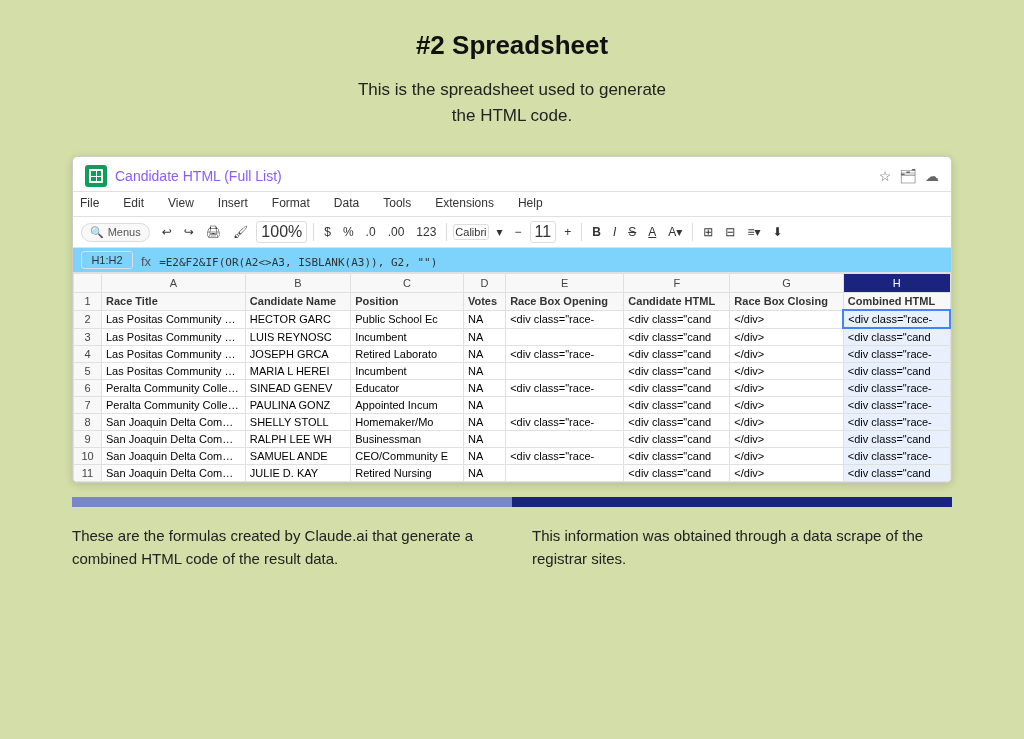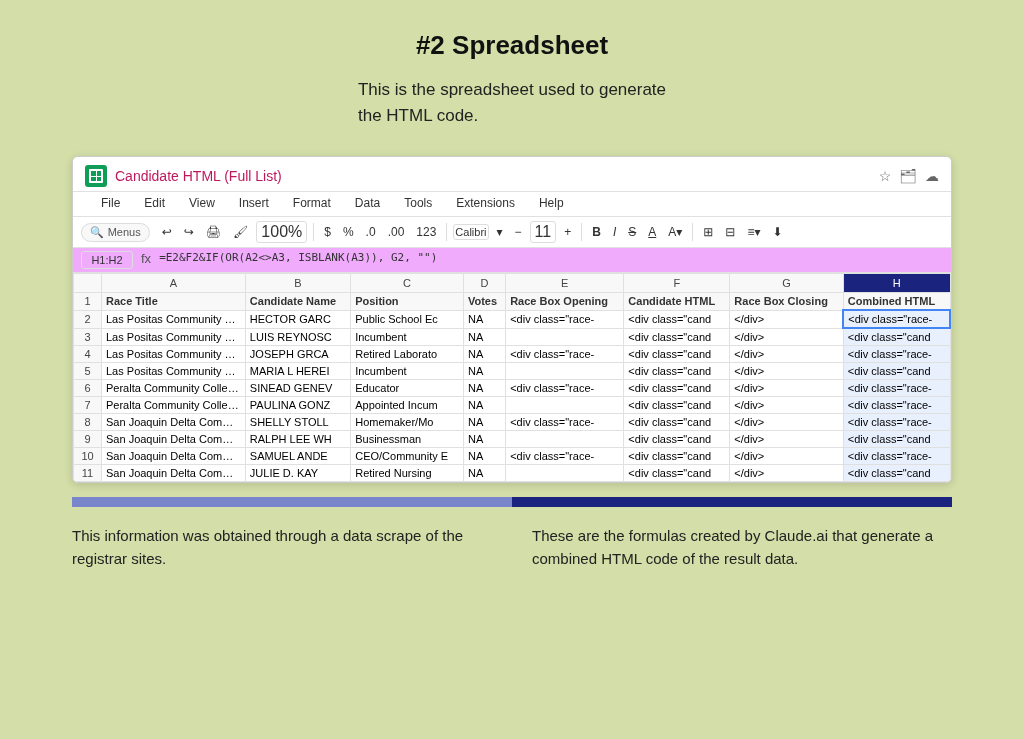--- a/index.html
+++ b/index.html
@@ -18,21 +18,21 @@
       font-size: 26px;
       font-weight: 900;
       color: #111;
       margin-bottom: 16px;
       text-align: center;
     }
 
     .subtitle {
       font-size: 17px;
       color: #222;
-      text-align: left;
+      text-align: center;
       line-height: 1.5;
       margin-bottom: 28px;
     }
 
     
     .spreadsheet-wrapper {
       background: #fff;
       border: 1px solid #ccc;
       border-radius: 6px;
       width: 100%;
@@ -72,35 +72,35 @@
       grid-template-rows: 1fr 1fr;
       gap: 1px;
       padding: 2px;
     }
     .gs-logo-cell {
       background: #0f9d58;
     }
     .gs-title-text {
       font-size: 14px;
       font-weight: 500;
-      color: #be185d;
+      color: #8b5cf6;
       flex: 1;
     }
     .gs-title-icons {
       display: flex;
       gap: 8px;
       color: #666;
       font-size: 14px;
     }
 
     
     .gs-menubar {
       display: flex;
       gap: 16px;
-      padding: 2px 24px 4px;
+      padding: 2px 3px 4px;
       background: #fff;
       font-size: 12px;
       color: #333;
       border-bottom: 1px solid #e0e0e0;
     }
     .gs-menu-item {
       cursor: pointer;
       padding: 2px 4px;
       border-radius: 3px;
     }
@@ -153,23 +153,23 @@
       font-size: 16px;
       border: 1px solid #ddd;
       border-radius: 3px;
       padding: 1px 4px;
       background: #fff;
     }
 
     
     .gs-formulabar {
       display: flex;
-      align-items: flex-start;
+      align-items: flex-end;
       padding: 3px 8px;
-      background: #f0abfc;
+      background: #7dd3fc;
       border-bottom: 1px solid #e0e0e0;
       font-size: 12px;
       gap: 8px;
     }
     .gs-cellref {
       border: 1px solid #ddd;
       border-radius: 3px;
       padding: 2px 6px;
       font-size: 11px;
       color: #333;
@@ -490,15 +490,15 @@
     </table>
   </div>
 </div>
 
 <div class="color-bar">
   <div class="color-bar-left"></div>
   <div class="color-bar-right"></div>
 </div>
 
 <div class="bottom-notes">
+  <p class="bottom-note">These are the formulas created by Claude.ai that generate a combined HTML code of the result data.</p>
   <p class="bottom-note">This information was obtained through a data scrape of the registrar sites.</p>
-  <p class="bottom-note">These are the formulas created by Claude.ai that generate a combined HTML code of the result data.</p>
 </div>
 
 </body></html>

